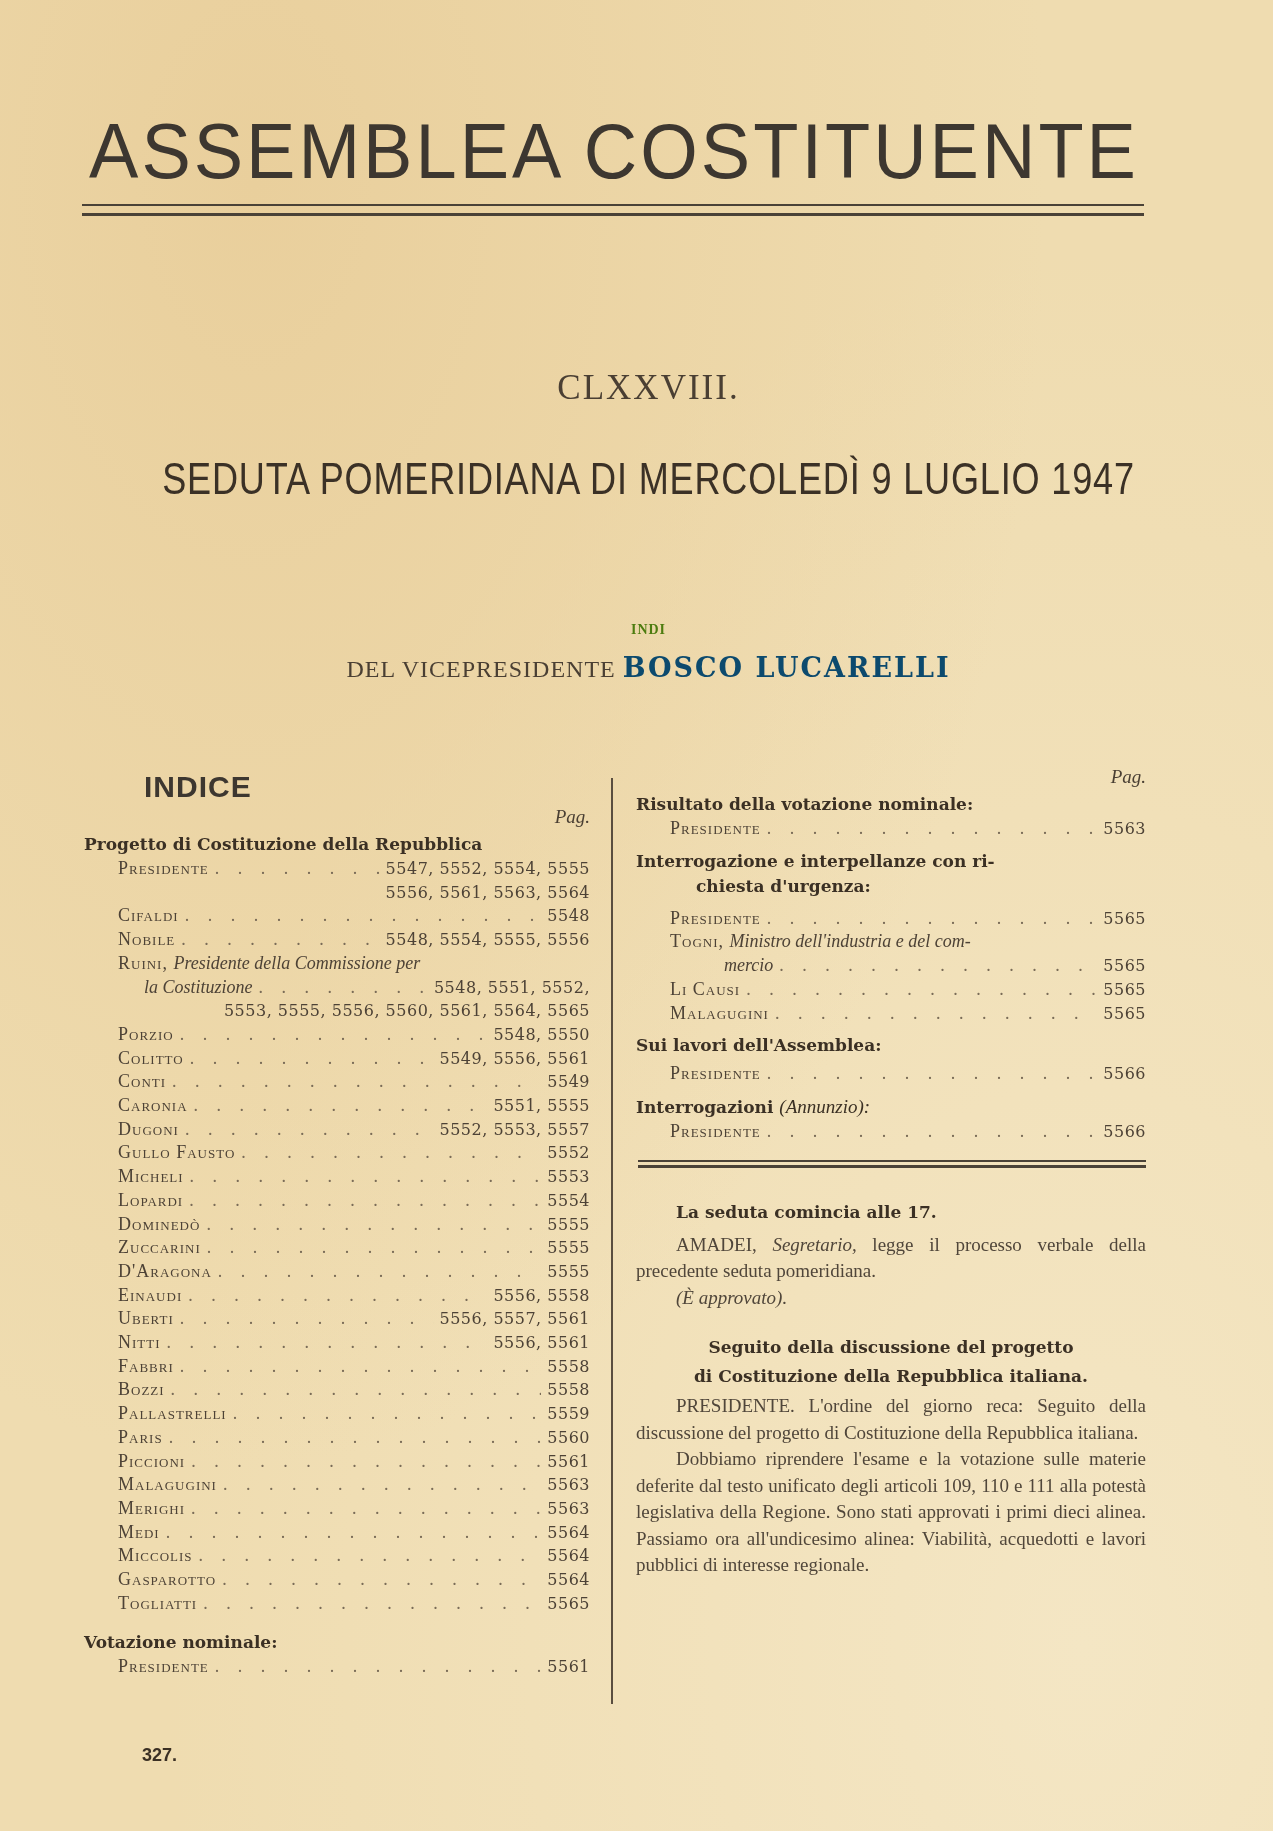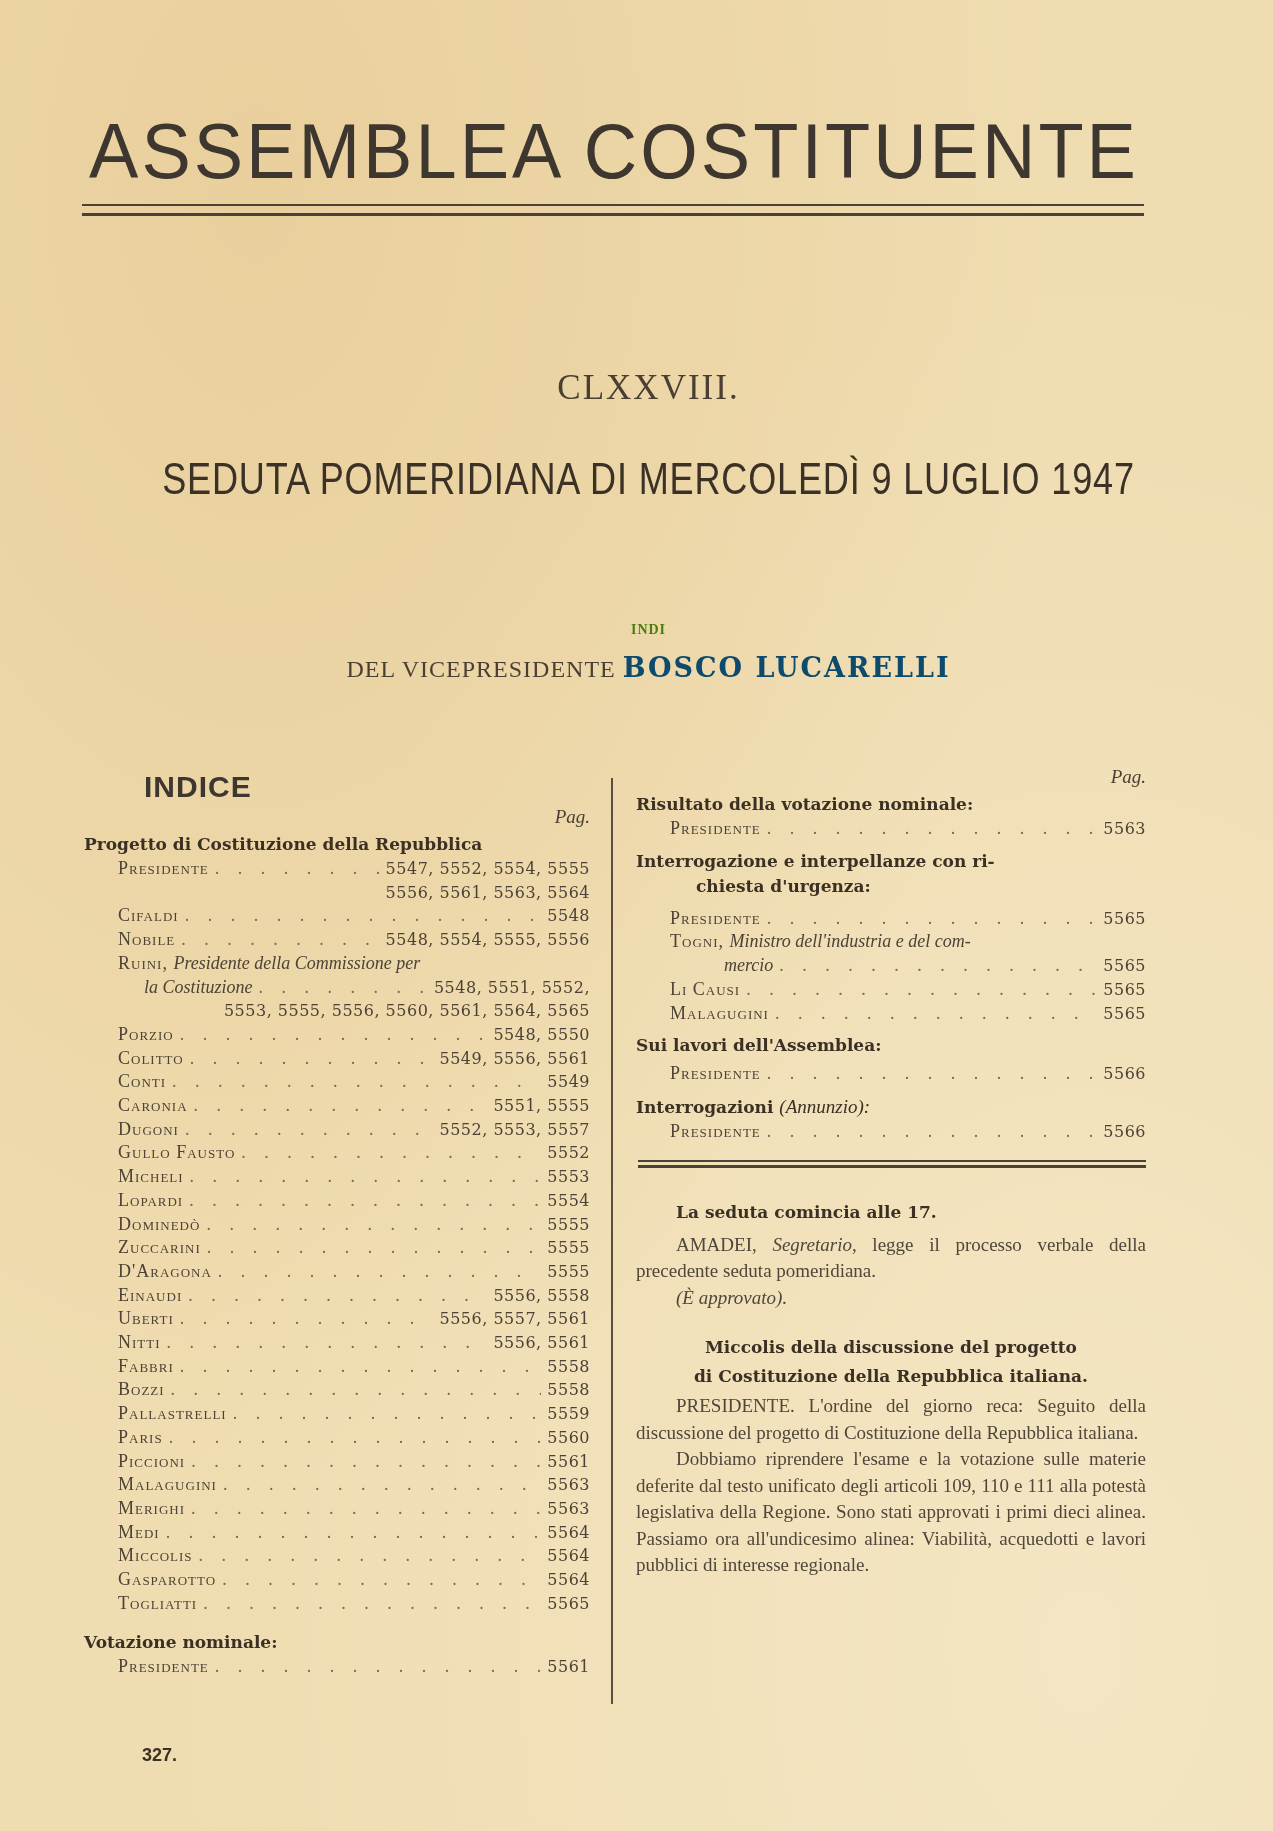--- a/index.html
+++ b/index.html
@@ -323,21 +323,21 @@
     <div class="seduta">La seduta comincia alle 17.</div>
 
     <div class="para indent" style="margin-top:10px">
       <span>AMADEI,</span>
       <i>Segretario,</i>
       <span>legge il processo verbale della precedente seduta pomeridiana.</span>
     </div>
     <div class="para indent"><i>(È approvato).</i></div>
 
     <div class="subhead">
-      <div>Miccolis della discussione del progetto</div>
+      <div>Seguito della discussione del progetto</div>
       <div>di Costituzione della Repubblica italiana.</div>
     </div>
 
     <div class="para indent">
       <span>PRESIDENTE.</span>
       <span>L'ordine del giorno reca: Seguito della discussione del progetto di Costituzione della Repubblica italiana.</span>
     </div>
     <div class="para indent">Dobbiamo riprendere l'esame e la votazione sulle materie deferite dal testo unificato degli articoli 109, 110 e 111 alla potestà legislativa della Regione. Sono stati approvati i primi dieci alinea. Passiamo ora all'undicesimo alinea: Viabilità, acquedotti e lavori pubblici di interesse regionale.</div>
   </div>
 

